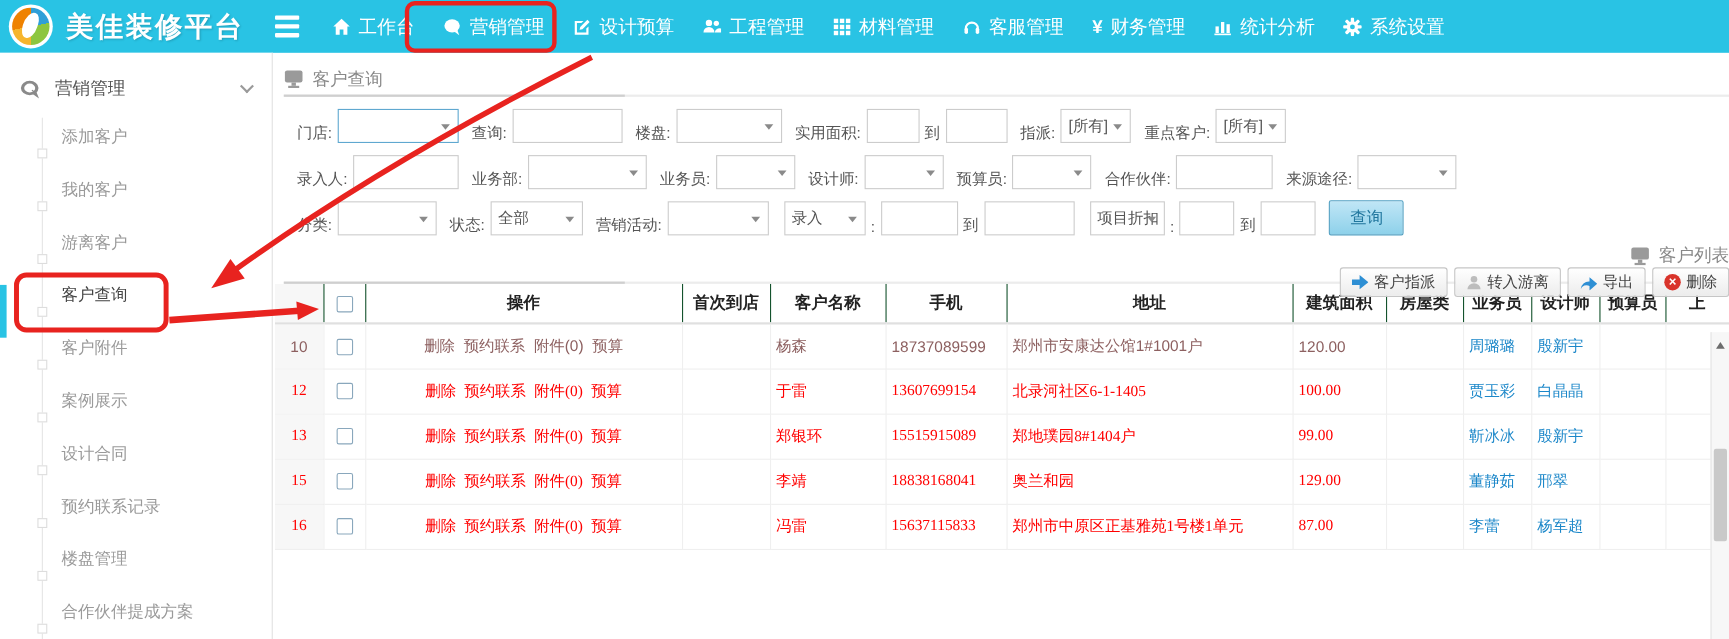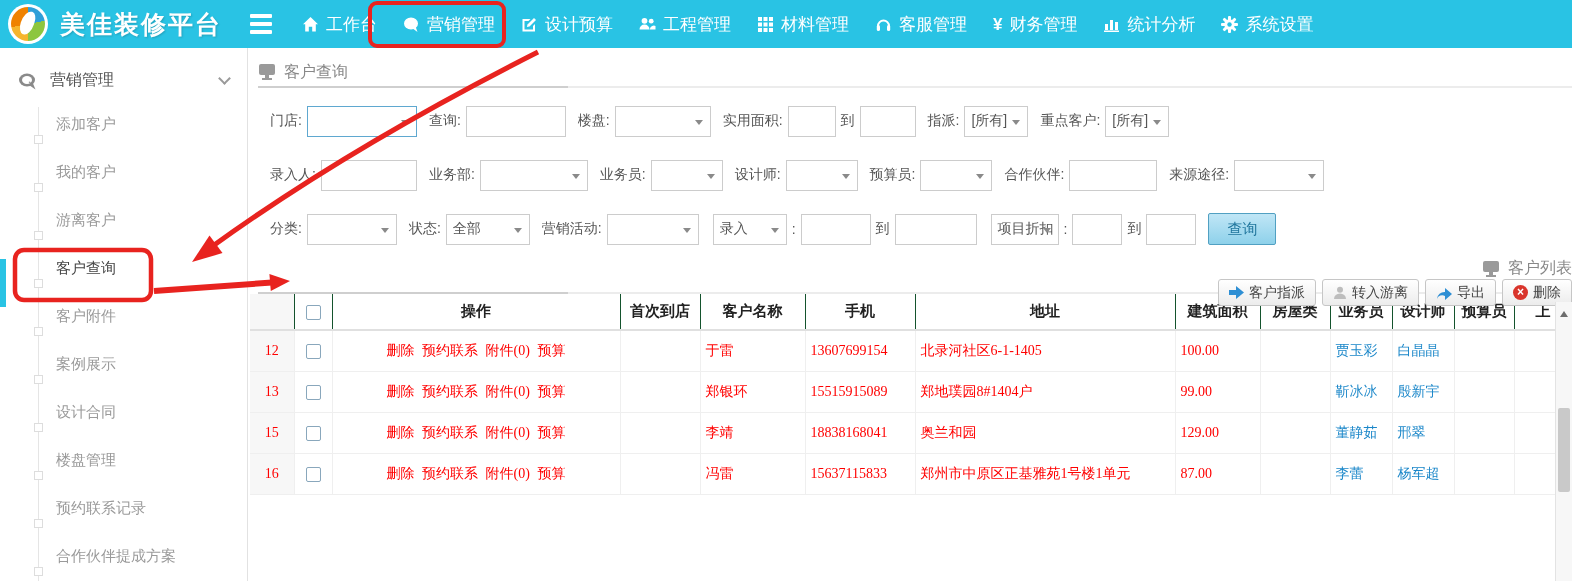--- a/index.html
+++ b/index.html
@@ -39,21 +39,21 @@
     border-bottom:2px solid #ececec; position:relative; }
   .panel-header::after { content:""; position:absolute; left:0; bottom:-2px; width:310px; height:2px; background:#cfcfcf; }
   .list-head-wrap { display:flex; align-items:flex-end; margin-top:8px; border-bottom:2px solid #ececec; margin-left:8px; height:36px; position:relative;flex-direction:column; }
   .list-head-wrap .lh-title { display:flex; align-items:center; gap:8px; color:#888; font-size:16px; height:30px; }
   .list-head-wrap::after { content:""; position:absolute; left:0; bottom:-2px; width:310px; height:2px; background:#cfcfcf; }
   .toolbar { margin-left:auto; display:flex; gap:6px; padding-right:0; padding-bottom:5px; }
   .tbtn { display:flex; align-items:center; gap:5px; height:27px; padding:0 10px; border:1px solid #c6c6c6; border-radius:3px;
     background:linear-gradient(#ffffff,#ececec); font-size:14px; color:#444; cursor:pointer; white-space:nowrap; }
   .del-badge { width:15px; height:15px; border-radius:50%; background:#d9342b; color:#fff; font-size:12px; line-height:15px; text-align:center; font-weight:bold; }
   
-  .filter-row { display:flex; align-items:center; height:42px; font-size:14px; color:#555; padding-left:8px;margin-top:12px; }
+  .filter-row { display:flex; align-items:flex-end; height:42px; font-size:14px; color:#555; padding-left:8px; }
   .f-label { margin:0 5px 0 12px; white-space:nowrap; }
   .f-label.tight { margin:0 5px; }
   .f-input { height:31px; border:1px solid #ccc; background:#fff; outline:none; padding:0 4px; font-size:14px; }
   .f-select { height:31px; border:1px solid #ccc; background:#fff; position:relative; display:flex; align-items:center; padding-left:6px; color:#555; cursor:pointer; }
   .f-select::after { content:""; position:absolute; right:7px; top:13px; border:4px solid transparent; border-top:5px solid #8a8a8a; }
   .f-select.hl { border-color:#5fa8d0; }
   .search-btn { margin-left:12px; width:68px; height:32px; background:linear-gradient(#c0e6f6,#8ed1ea); border:1px solid #51a0c2;
     color:#20769d; font-size:15px; border-radius:2px; cursor:pointer; }
   
   table.grid { border-collapse:collapse; table-layout:fixed; width:1322px; margin-left:0; font-size:14px; }
@@ -199,24 +199,24 @@
       <div class="side-item">
           <span>客户附件</span>
         </div>
       <div class="side-item">
           <span>案例展示</span>
         </div>
       <div class="side-item">
           <span>设计合同</span>
         </div>
       <div class="side-item">
+          <span>预约联系记录</span>
+        </div>
+      <div class="side-item">
           <span>楼盘管理</span>
-        </div>
-      <div class="side-item">
-          <span>预约联系记录</span>
         </div>
       <div class="side-item">
           <span>合作伙伴提成方案</span>
         </div>
     </div>
   </aside>
 
   <main class="content">
     <div class="panel-header">
       <svg width="18" height="18" viewBox="0 0 18 18">
@@ -356,20 +356,35 @@
           <th>地址</th>
           <th>建筑面积</th>
           <th>房屋类</th>
           <th>业务员</th>
           <th>设计师</th>
           <th>预算员</th>
           <th>上</th>
         </tr>
       </thead>
       <tbody>
+          <tr class="row-normal">
+            <td class="c-num">10</td>
+            <td class="c-check"><span class="cb"></span></td>
+            <td class="c-ops"><a class="op">删除</a> <a class="op">预约联系</a> <a class="op">附件(0)</a> <a class="op">预算</a></td>
+            <td class="c-visit"></td>
+            <td class="c-name">杨森</td>
+            <td class="c-phone">18737089599</td>
+            <td class="c-addr">郑州市安康达公馆1#1001户</td>
+            <td class="c-area">120.00</td>
+            <td class="c-house"></td>
+            <td class="c-sales"><a class="blue">周璐璐</a></td>
+            <td class="c-designer"><a class="blue">殷新宇</a></td>
+            <td class="c-budget"></td>
+            <td class="c-extra"></td>
+          </tr>
           <tr class="row-red">
             <td class="c-num">12</td>
             <td class="c-check"><span class="cb"></span></td>
             <td class="c-ops"><a class="op">删除</a> <a class="op">预约联系</a> <a class="op">附件(0)</a> <a class="op">预算</a></td>
             <td class="c-visit"></td>
             <td class="c-name">于雷</td>
             <td class="c-phone">13607699154</td>
             <td class="c-addr">北录河社区6-1-1405</td>
             <td class="c-area">100.00</td>
             <td class="c-house"></td>

